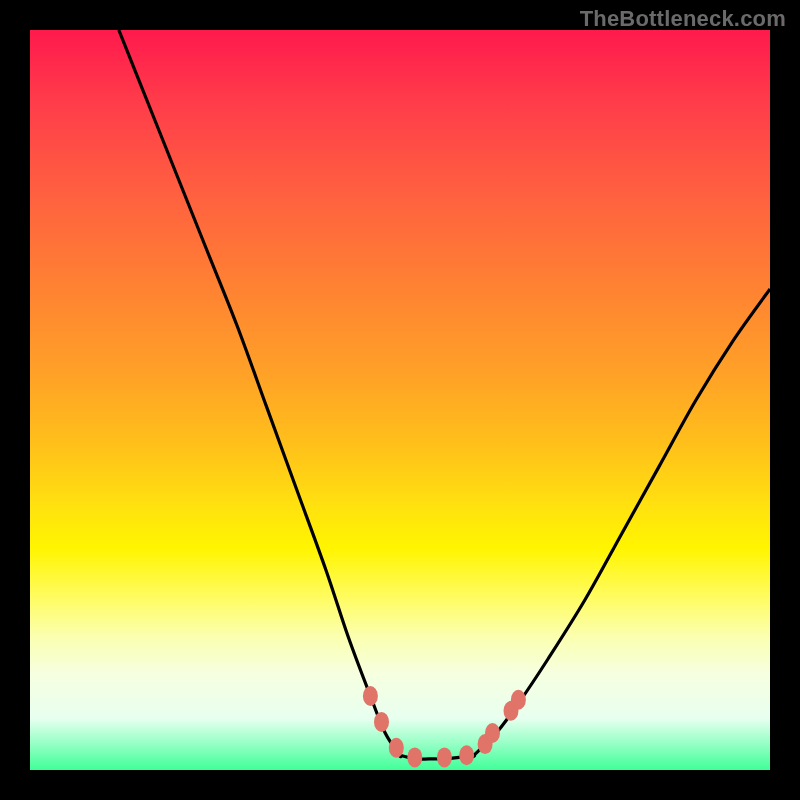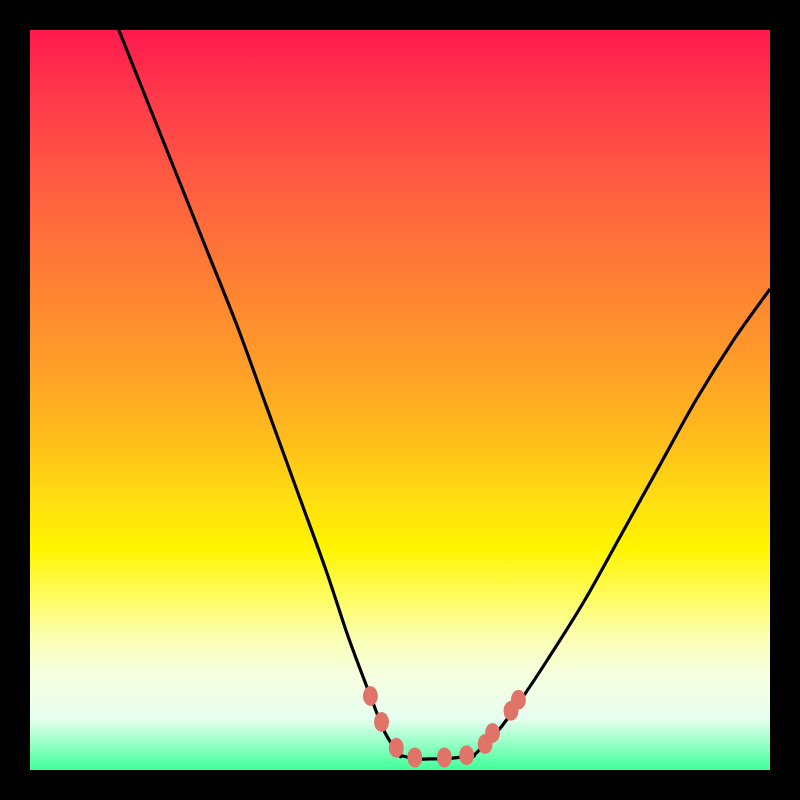--- a/index.html
+++ b/index.html
@@ -58,20 +58,21 @@
   }
   
   .node {
     fill: #e07468;
   }
 </style>
 </head>
 <body>
 
 <div class="frame">
+  <div class="attribution">TheBottleneck.com</div>
 
   <div class="plot-area">
     <svg class="curve" viewBox="0 0 740 740" preserveAspectRatio="none">
       <path id="curve-path" d="M 88.80 0.00 C 93.73 12.33, 108.53 49.33, 118.40 74.00 C 128.27 98.67, 138.13 123.33, 148.00 148.00 C 157.87 172.67, 167.73 197.33, 177.60 222.00 C 187.47 246.67, 197.33 270.10, 207.20 296.00 C 217.07 321.90, 226.93 350.27, 236.80 377.40 C 246.67 404.53, 256.53 431.67, 266.40 458.80 C 276.27 485.93, 287.37 515.53, 296.00 540.20 C 304.63 564.87, 310.80 585.83, 318.20 606.80 C 325.60 627.77, 334.23 649.97, 340.40 666.00 C 346.57 682.03, 350.27 693.13, 355.20 703.00 C 360.13 712.87, 367.53 721.50, 370.00 725.20 C 372.47 728.90, 367.53 724.58, 370.00 725.20 C 372.47 725.82, 379.87 728.28, 384.80 728.90 C 389.73 729.52, 394.67 728.90, 399.60 728.90 C 404.53 728.90, 409.47 729.15, 414.40 728.90 C 419.33 728.65, 424.27 728.04, 429.20 727.42 C 434.13 726.80, 441.53 725.57, 444.00 725.20 C 446.47 724.83, 440.30 728.90, 444.00 725.20 C 447.70 721.50, 458.80 711.63, 466.20 703.00 C 473.60 694.37, 479.77 685.73, 488.40 673.40 C 497.03 661.07, 506.90 646.27, 518.00 629.00 C 529.10 611.73, 542.67 590.77, 555.00 569.80 C 567.33 548.83, 579.67 525.40, 592.00 503.20 C 604.33 481.00, 616.67 458.80, 629.00 436.60 C 641.33 414.40, 653.67 390.97, 666.00 370.00 C 678.33 349.03, 690.67 329.30, 703.00 310.80 C 715.33 292.30, 733.83 267.63, 740.00 259.00" stroke="#000" stroke-width="3.2" fill="none"></path>
       <g id="nodes">
           <ellipse cx="340.40" cy="666.00" rx="7.5" ry="10" class="node"></ellipse>
           <ellipse cx="351.50" cy="691.90" rx="7.5" ry="10" class="node"></ellipse>
           <ellipse cx="366.30" cy="717.80" rx="7.5" ry="10" class="node"></ellipse>
           <ellipse cx="384.80" cy="727.42" rx="7.5" ry="10" class="node"></ellipse>
           <ellipse cx="414.40" cy="727.42" rx="7.5" ry="10" class="node"></ellipse>

